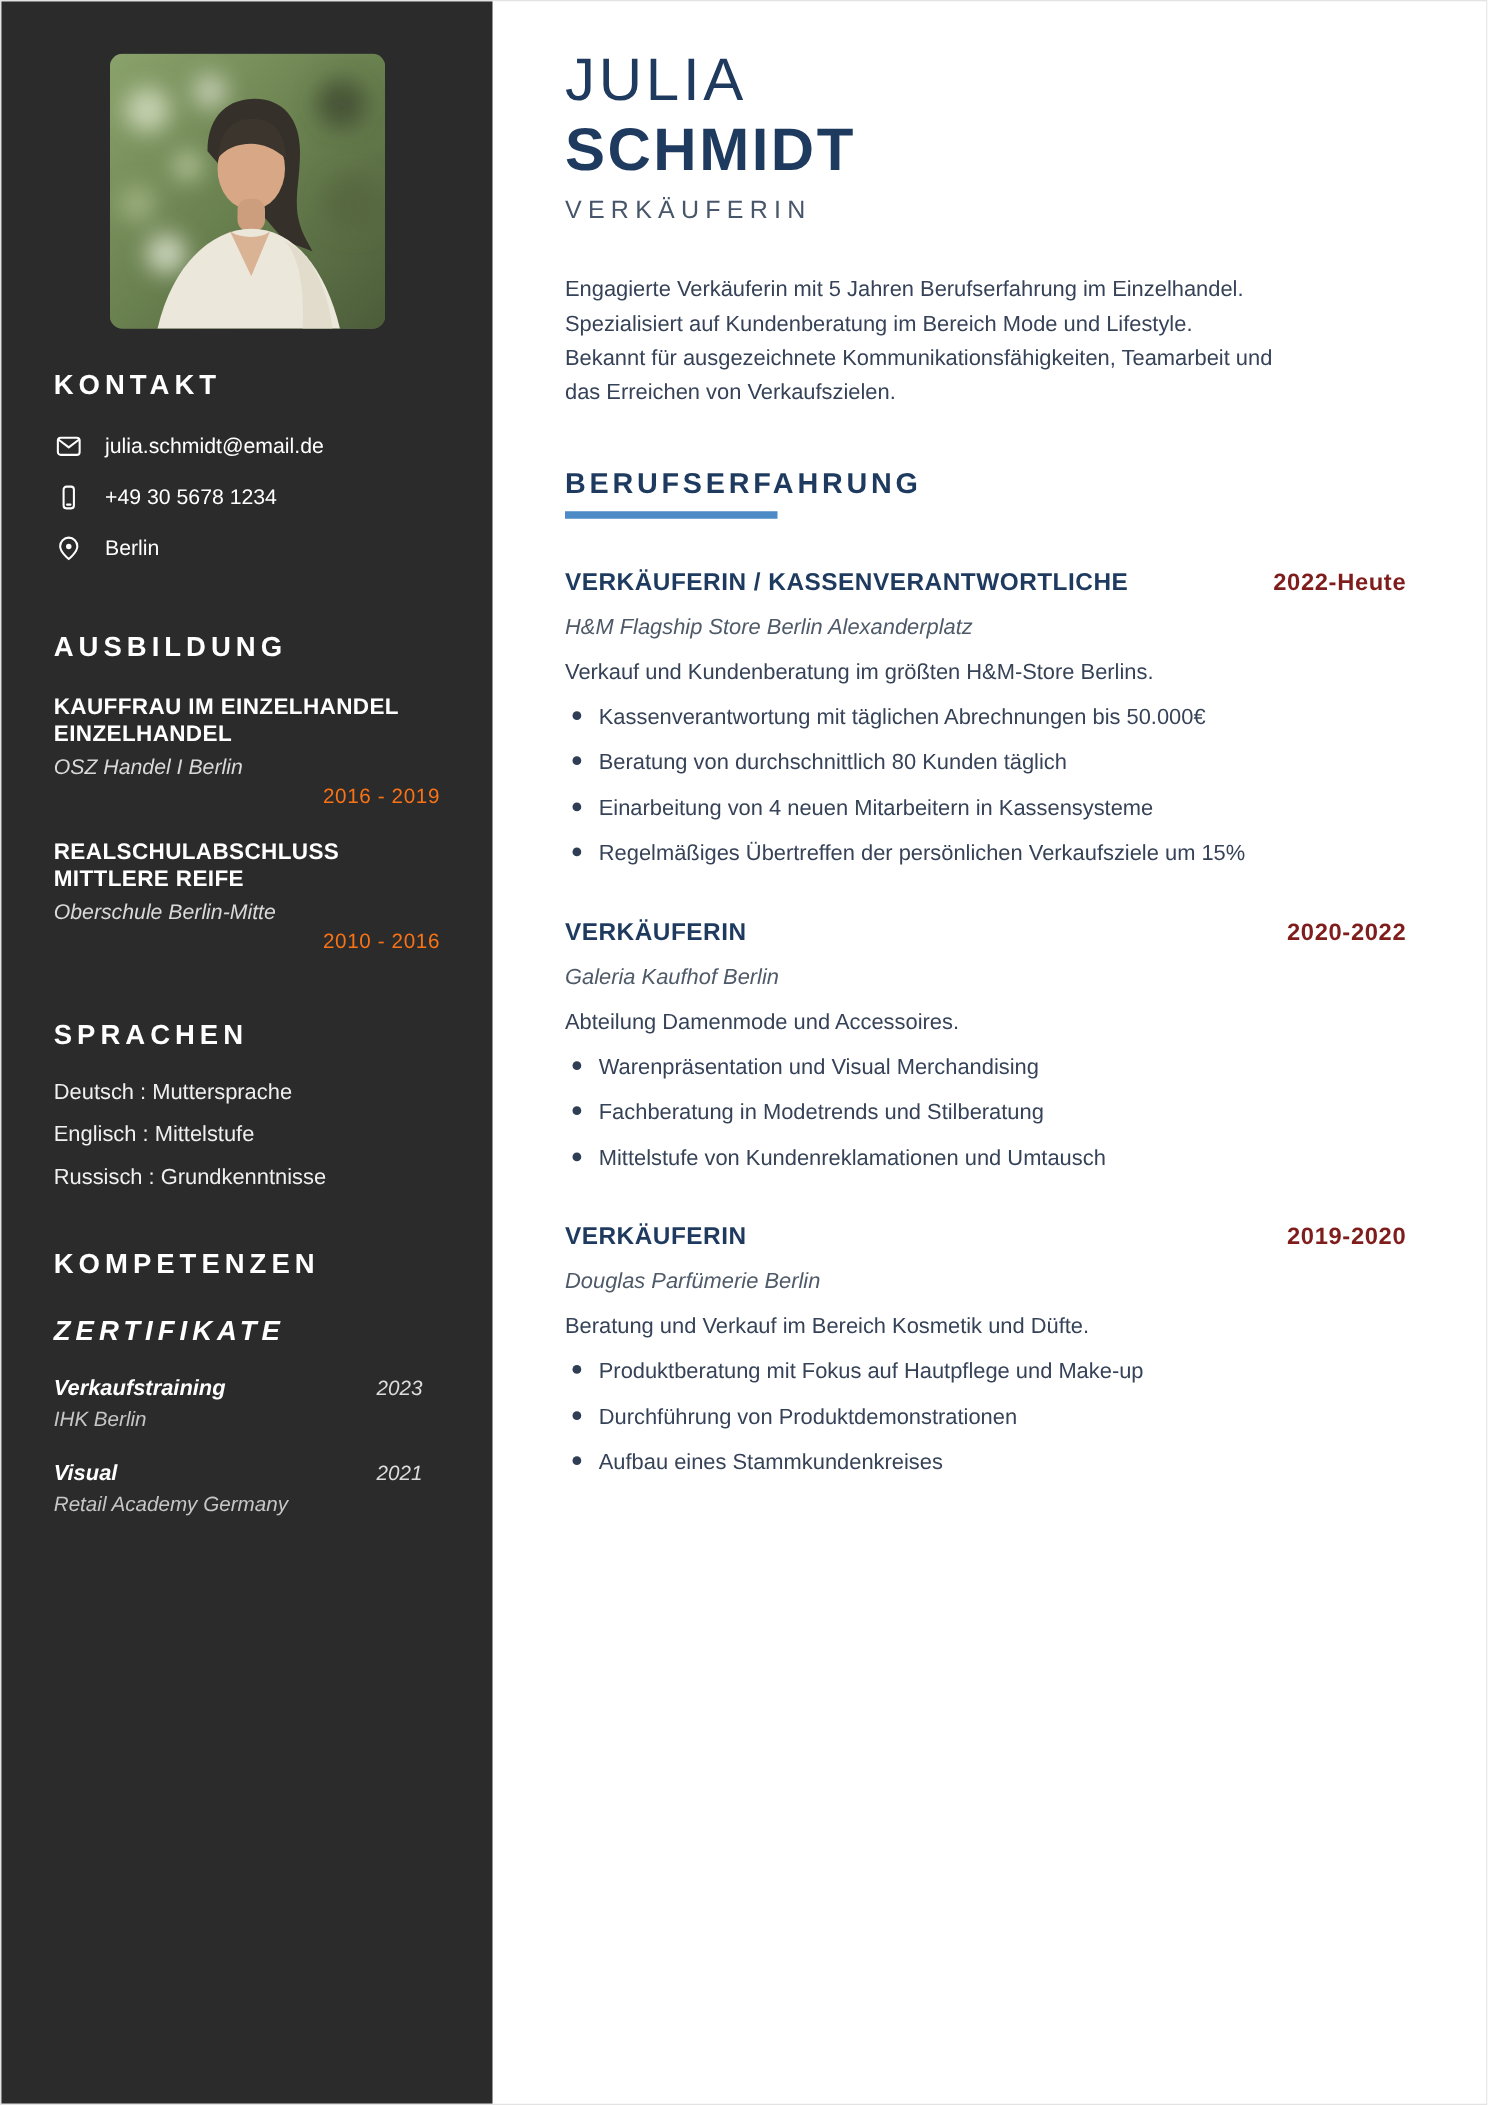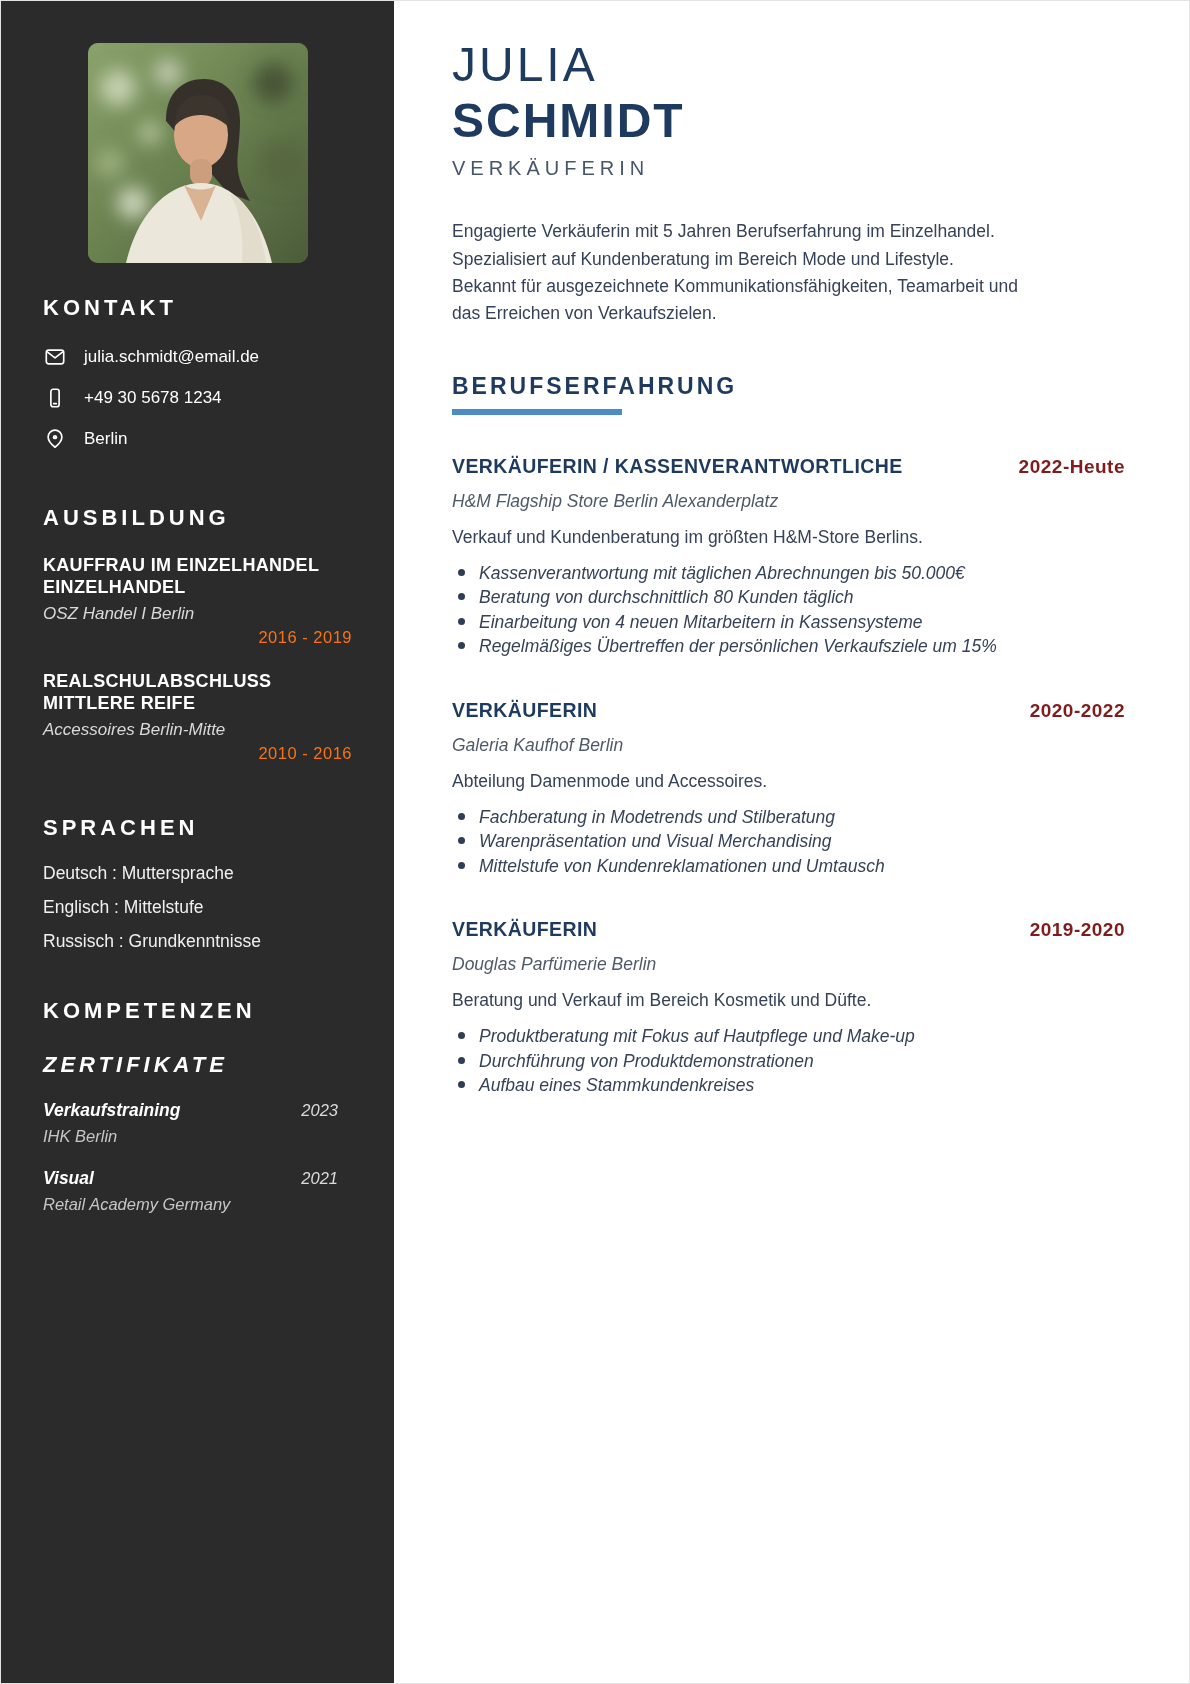--- a/index.html
+++ b/index.html
@@ -119,25 +119,24 @@
   }
   .job-desc {
     margin-top:15px;
     font-size:17.5px;
     color:#364257;
   }
   .job-bullets { list-style:none; margin-top:13px; }
   .job-bullets li {
     position:relative;
     padding-left:27px;
-    margin-top:0;
+    margin-top:12px;
     font-size:17.5px;
     line-height:1.4;
     color:#364257;
-    font-style:italic;
   }
   .job-bullets li::before {
     content:"";
     position:absolute;
     left:6px; top:8px;
     width:7px; height:7px;
     border-radius:50%;
     background:#2f3e54;
   }
 </style>
@@ -215,21 +214,21 @@
 
     <section class="sec-ausbildung">
       <h2 class="s-heading">AUSBILDUNG</h2>
       <div class="edu-item">
         <div class="edu-title">KAUFFRAU IM EINZELHANDEL EINZELHANDEL</div>
         <div class="edu-school">OSZ Handel I Berlin</div>
         <div class="edu-dates">2016 - 2019</div>
       </div>
       <div class="edu-item">
         <div class="edu-title">REALSCHULABSCHLUSS MITTLERE REIFE</div>
-        <div class="edu-school">Accessoires Berlin-Mitte</div>
+        <div class="edu-school">Oberschule Berlin-Mitte</div>
         <div class="edu-dates">2010 - 2016</div>
       </div>
     </section>
 
     <section class="sec-sprachen">
       <h2 class="s-heading">SPRACHEN</h2>
       <div class="lang-list">
         <div class="lang-item">Deutsch : Muttersprache</div>
         <div class="lang-item">Englisch : Mittelstufe</div>
         <div class="lang-item">Russisch : Grundkenntnisse</div>
@@ -291,22 +290,22 @@
       </article>
 
       <article class="job">
         <div class="job-head">
           <span class="job-title">VERKÄUFERIN</span>
           <span class="job-dates">2020-2022</span>
         </div>
         <div class="job-company">Galeria Kaufhof Berlin</div>
         <div class="job-desc">Abteilung Damenmode und Accessoires.</div>
         <ul class="job-bullets">
+          <li>Warenpräsentation und Visual Merchandising</li>
           <li>Fachberatung in Modetrends und Stilberatung</li>
-          <li>Warenpräsentation und Visual Merchandising</li>
           <li>Mittelstufe von Kundenreklamationen und Umtausch</li>
         </ul>
       </article>
 
       <article class="job">
         <div class="job-head">
           <span class="job-title">VERKÄUFERIN</span>
           <span class="job-dates">2019-2020</span>
         </div>
         <div class="job-company">Douglas Parfümerie Berlin</div>

